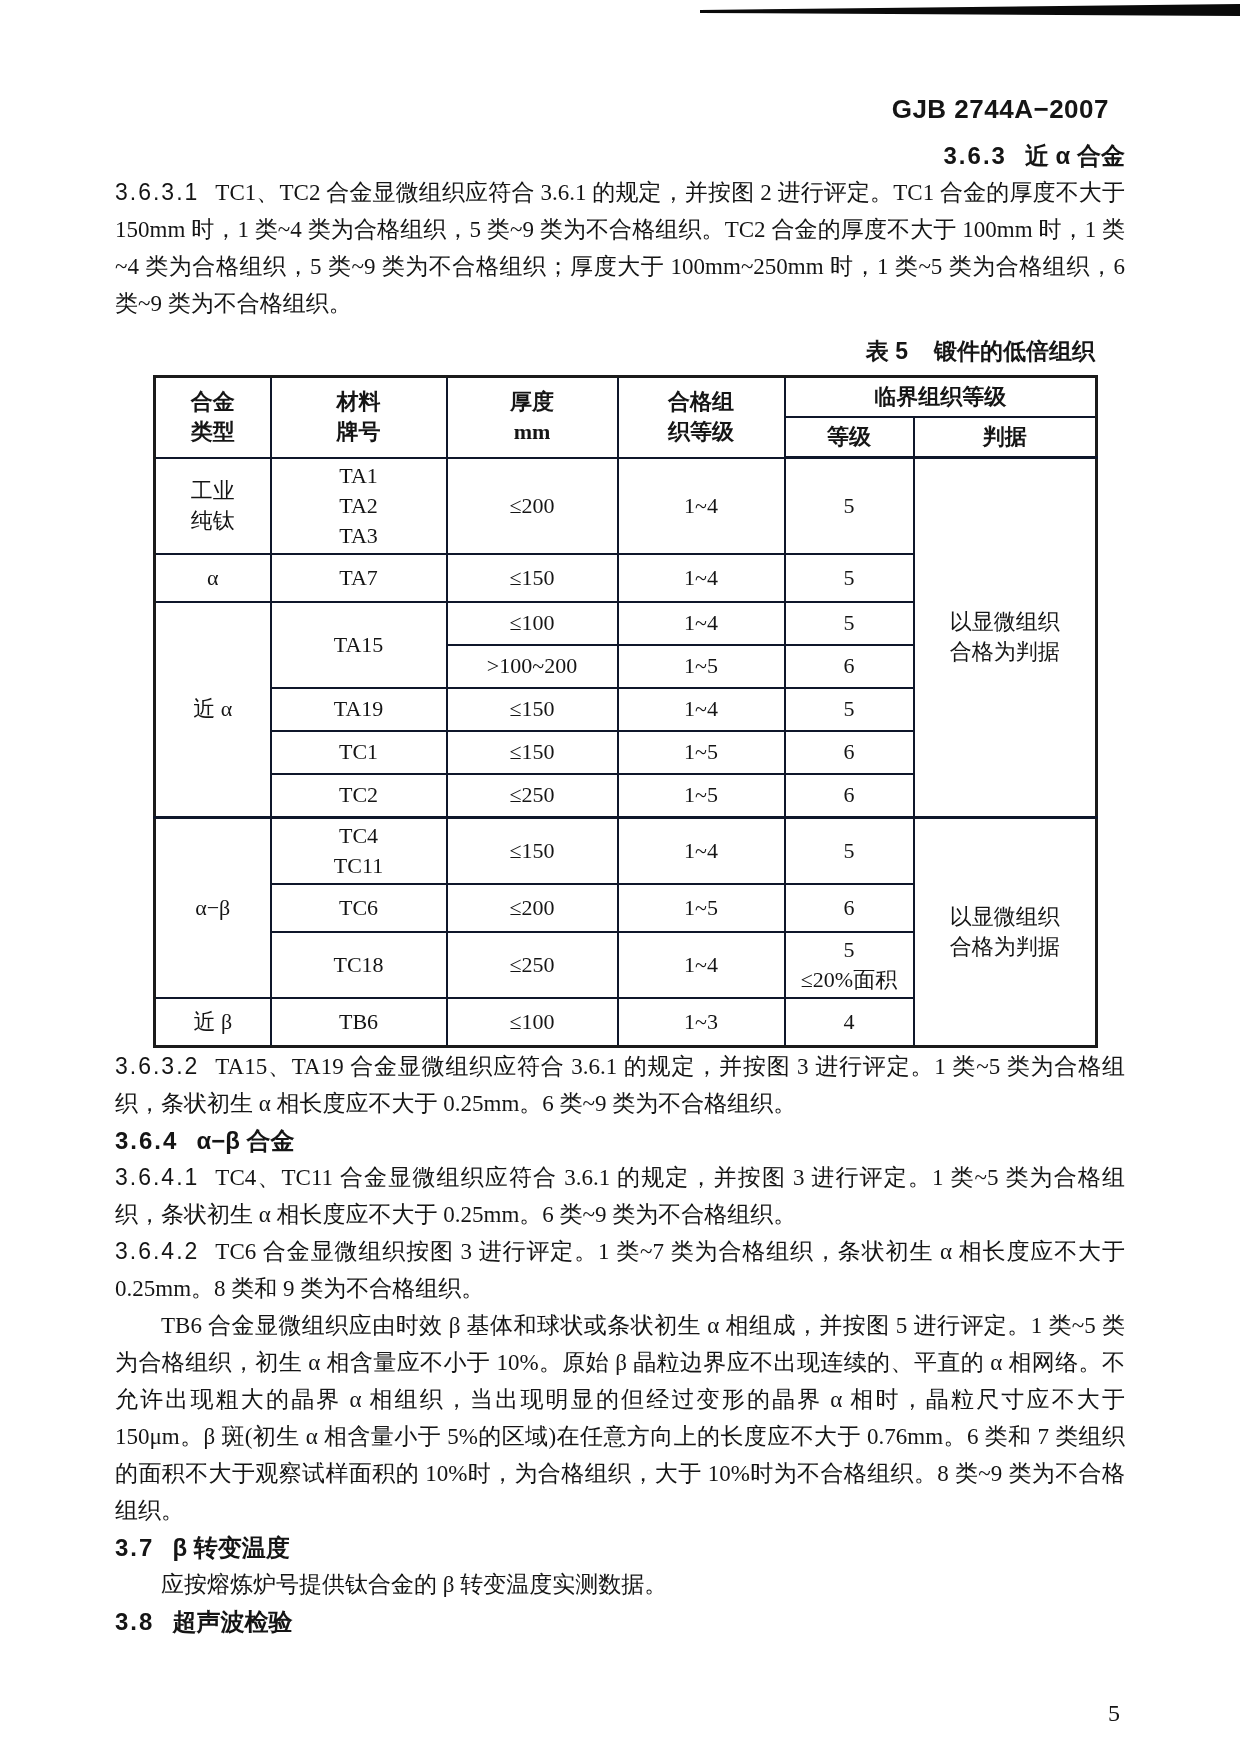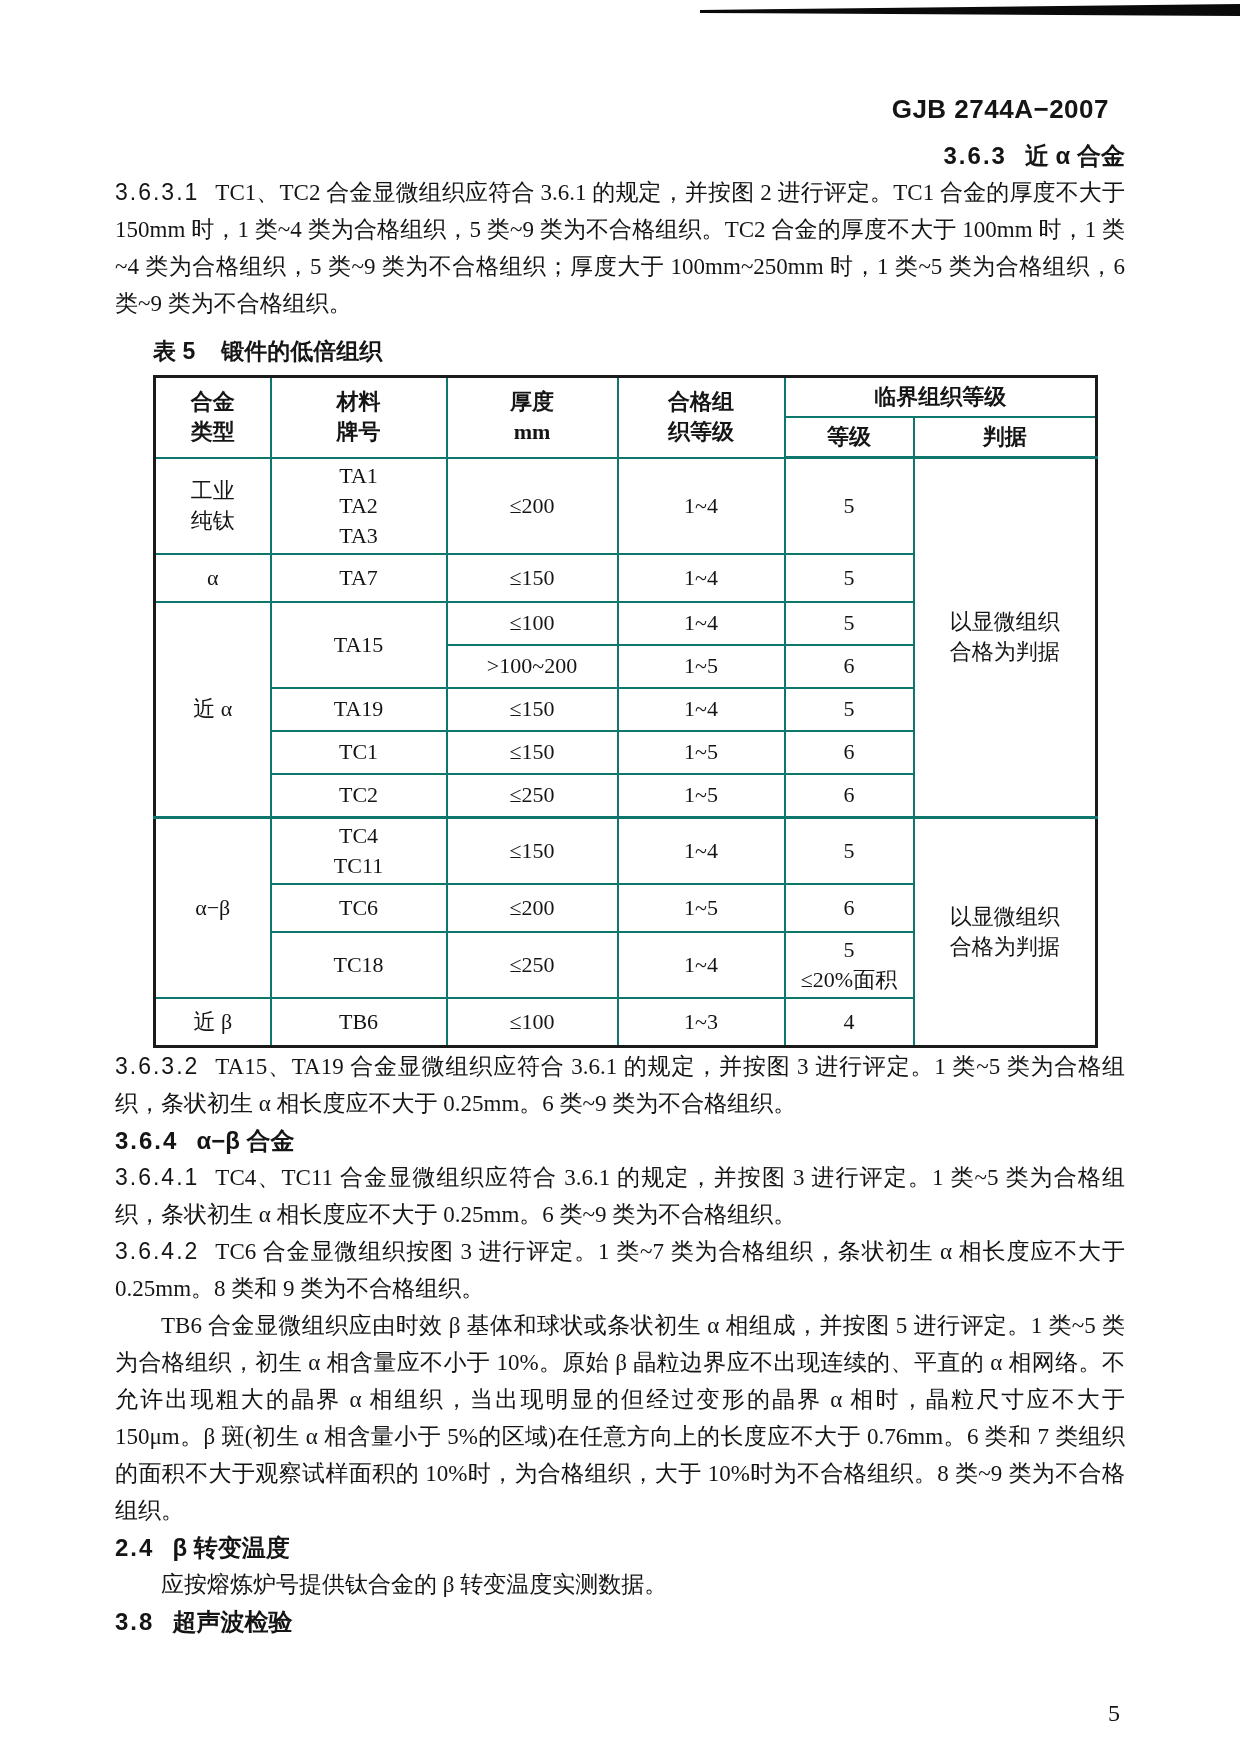--- a/index.html
+++ b/index.html
@@ -42,36 +42,36 @@
   p.body-para .clause-num {
     font-family: "Liberation Sans", "DejaVu Sans", sans-serif;
     font-weight: 400;
     margin-right: 16px;
     letter-spacing: 2px;
   }
   p.indent { text-indent: 2em; }
   .after-table { margin-top: 16px; }
   .table-caption {
     width: 942px; margin: 14px 0 8px 38px;
-    text-align: left;
+    text-align: right;
     font-family: "Liberation Sans", "DejaVu Sans", sans-serif;
     font-weight: 700;
     font-size: 23px;
   }
   .table-caption .cap-label { margin-right: 26px; }
   table.t5 {
     table-layout: fixed;
     width: 942px;
     margin-left: 38px;
     border-collapse: collapse;
     border: 3px solid #1b1b1b;
     font-size: 22px;
   }
   table.t5 th, table.t5 td {
-    border: 2px solid #0f766e;
+    border: 2px solid #0f172a;
     text-align: center;
     vertical-align: middle;
     padding: 2px 6px;
     white-space: pre-line;
     line-height: 30px;
     font-weight: 400;
     overflow: hidden;
   }
   table.t5 th {
     font-weight: 700;
@@ -222,21 +222,21 @@
   <h3 class="sec-heading"><span class="sec-num">3.6.4</span><span>α−β 合金</span></h3>
 
   <p class="body-para"><span class="clause-num">3.6.4.1</span><span>TC4、TC11 合金显微组织应符合 3.6.1 的规定，并按图 3 进行评定。1 类~5 类为合格组织，条状初生 α 相长度应不大于 0.25mm。6 类~9 类为不合格组织。</span></p>
 
   <p class="body-para"><span class="clause-num">3.6.4.2</span><span>TC6 合金显微组织按图 3 进行评定。1 类~7 类为合格组织，条状初生 α 相长度应不大于 0.25mm。8 类和 9 类为不合格组织。</span></p>
 
 
 
   <p class="body-para indent">TB6 合金显微组织应由时效 β 基体和球状或条状初生 α 相组成，并按图 5 进行评定。1 类~5 类为合格组织，初生 α 相含量应不小于 10%。原始 β 晶粒边界应不出现连续的、平直的 α 相网络。不允许出现粗大的晶界 α 相组织，当出现明显的但经过变形的晶界 α 相时，晶粒尺寸应不大于 150μm。β 斑(初生 α 相含量小于 5%的区域)在任意方向上的长度应不大于 0.76mm。6 类和 7 类组织的面积不大于观察试样面积的 10%时，为合格组织，大于 10%时为不合格组织。8 类~9 类为不合格组织。</p>
 
-  <h3 class="sec-heading"><span class="sec-num">2.4</span><span>β 转变温度</span></h3>
+  <h3 class="sec-heading"><span class="sec-num">3.7</span><span>β 转变温度</span></h3>
 
   <p class="body-para indent">应按熔炼炉号提供钛合金的 β 转变温度实测数据。</p>
 
   <h3 class="sec-heading"><span class="sec-num">3.8</span><span>超声波检验</span></h3>
 
 </div>
 
 <div class="page-number">5</div>
 
 </body></html>

